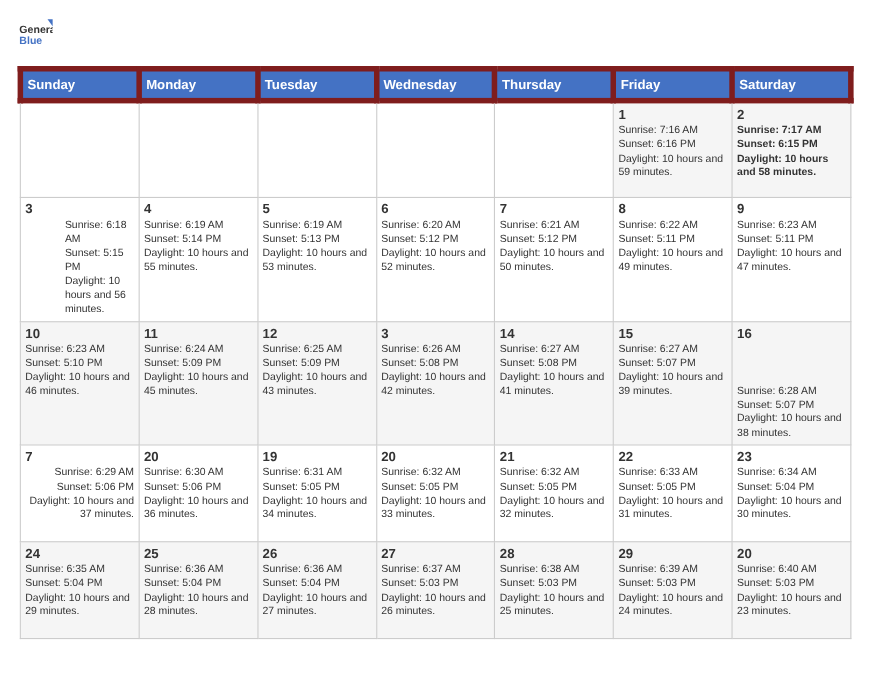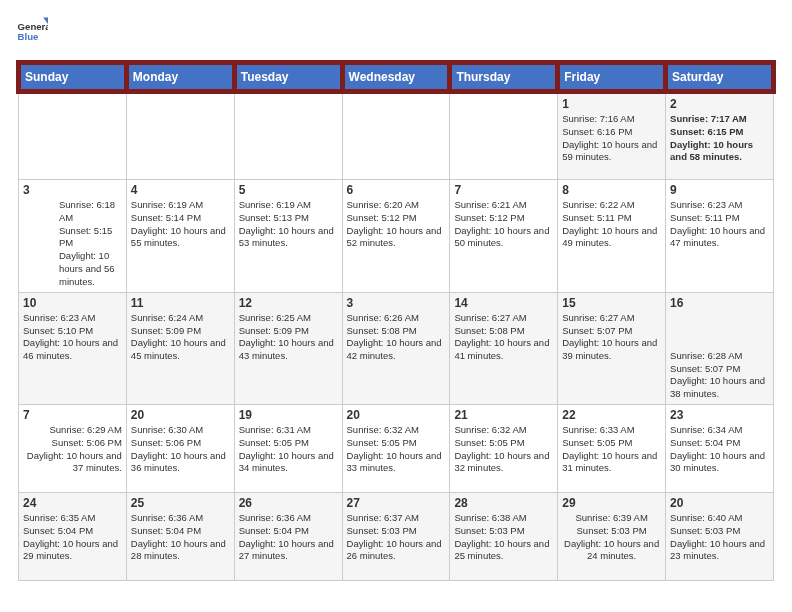--- a/index.html
+++ b/index.html
@@ -296,21 +296,21 @@
 Daylight: 10 hours and 26 minutes.</div>
           </td>
           <td>
             <span class="day-number">28</span>
             <div class="day-info" style="white-space: pre-line;">Sunrise: 6:38 AM
 Sunset: 5:03 PM
 Daylight: 10 hours and 25 minutes.</div>
           </td>
           <td>
             <span class="day-number">29</span>
-            <div class="day-info" style="white-space: pre-line; text-align: center;">Sunrise: 6:39 AM
+            <div class="day-info" style="white-space: pre-line;">Sunrise: 6:39 AM
 Sunset: 5:03 PM
 Daylight: 10 hours and 24 minutes.</div>
           </td>
           <td>
             <span class="day-number">20</span>
             <div class="day-info" style="white-space: pre-line;">Sunrise: 6:40 AM
 Sunset: 5:03 PM
 Daylight: 10 hours and 23 minutes.</div>
           </td>
         </tr>

